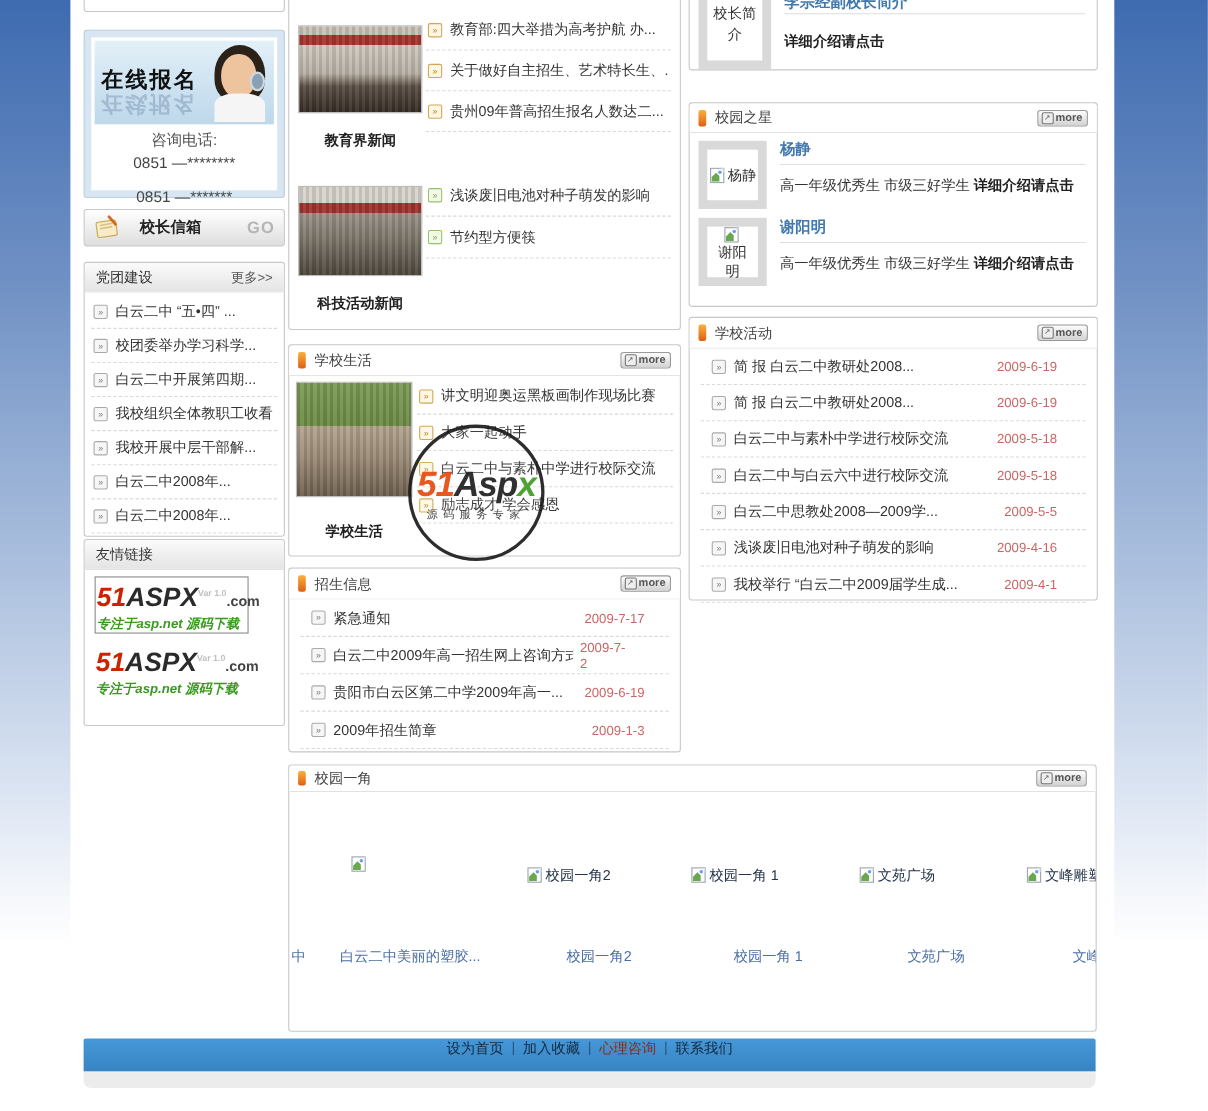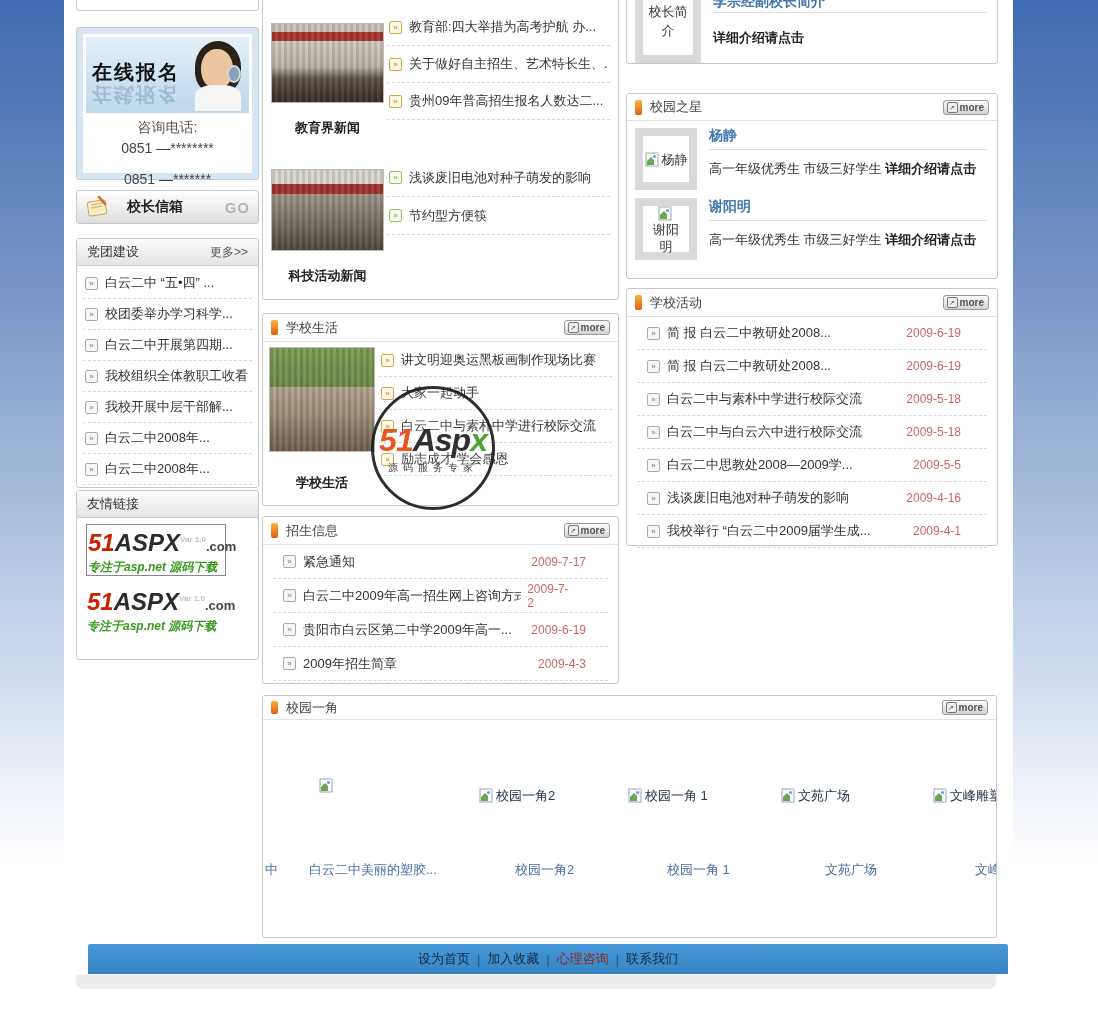--- a/index.html
+++ b/index.html
@@ -46,21 +46,21 @@
   #wm .l2{font-size:10px;color:#333;letter-spacing:5px;margin-top:2px;}
   
   .banner{position:relative;width:140px;height:52px;background:#fff;box-sizing:border-box;padding:2px 1px;cursor:pointer;}
   .banner .t1{font-size:24px;font-weight:bold;font-style:italic;line-height:26px;white-space:nowrap;}
   .banner .n{color:#cc2200;}
   .banner .m{color:#2b2b2b;}
   .banner .d{font-size:13px;color:#444;font-style:normal;}
   .banner .v{font-size:8px;color:#c0c0c0;vertical-align:super;font-style:normal;}
   .banner .t2{font-size:12px;font-weight:bold;font-style:italic;color:#3a9a1f;line-height:14px;white-space:nowrap;}
   
-  #footbar{position:absolute;left:24px;width:920px;top:944px;height:30px;background:linear-gradient(180deg,#4698d8,#3784c4);display:flex;align-items:center;justify-content:center;font-size:13px;color:#16324e;border-radius:2px 2px 0 0;}
+  #footbar{position:absolute;left:12px;width:920px;top:944px;height:30px;background:linear-gradient(180deg,#4698d8,#3784c4);display:flex;justify-content:center;font-size:13px;color:#16324e;border-radius:2px 2px 0 0;}
   #footbar .fl{cursor:pointer;color:#13293f;}
   #footbar .fl.warn{color:#8c2a1a;}
   #footbar .sep{margin:0 7px;color:#2a567c;}
   #footstrip{position:absolute;left:12px;width:920px;top:974px;height:14px;background:#ececec;border-radius:0 0 7px 7px;border-top:1px solid #f8f8f8;}
   .phbox{position:absolute;background:#d9d9d9;box-sizing:border-box;}
   .phbox .inner{position:absolute;left:8px;top:8px;right:8px;bottom:8px;background:#fff;display:flex;align-items:center;justify-content:center;text-align:center;font-size:13px;color:#333;line-height:19px;flex-wrap:wrap;}
   .star-name{position:absolute;font-size:14px;font-weight:bold;color:#4178ad;cursor:pointer;}
   .star-line{position:absolute;border-bottom:1px solid #e0e0e0;}
   .star-desc{position:absolute;font-size:13px;color:#333;white-space:nowrap;}
   .star-desc b{color:#1f1f1f;}
@@ -251,21 +251,21 @@
           <span class="rdate" style="margin-right:24px;">2009-7-2</span>
         </div>
       <div class="row" style="height:34px;">
           <span class="blt gry">»</span>
           <span class="rtext">贵阳市白云区第二中学2009年高一...</span>
           <span class="rdate" style="margin-right:12px;">2009-6-19</span>
         </div>
       <div class="row" style="height:34px;">
           <span class="blt gry">»</span>
           <span class="rtext">2009年招生简章</span>
-          <span class="rdate" style="margin-right:12px;">2009-4-3</span>
+          <span class="rdate" style="margin-right:12px;">2009-1-3</span>
         </div>
     </div>
   </div>
 
   <div class="box" style="left:562px;top:-52px;width:372px;height:116px;">
     <div class="phbox" style="left:8px;top:10px;width:66px;height:104px;cursor:pointer;">
       <div class="inner">
           <span style="width:42px;">宗经副校长简介</span>
         </div>
     </div>

